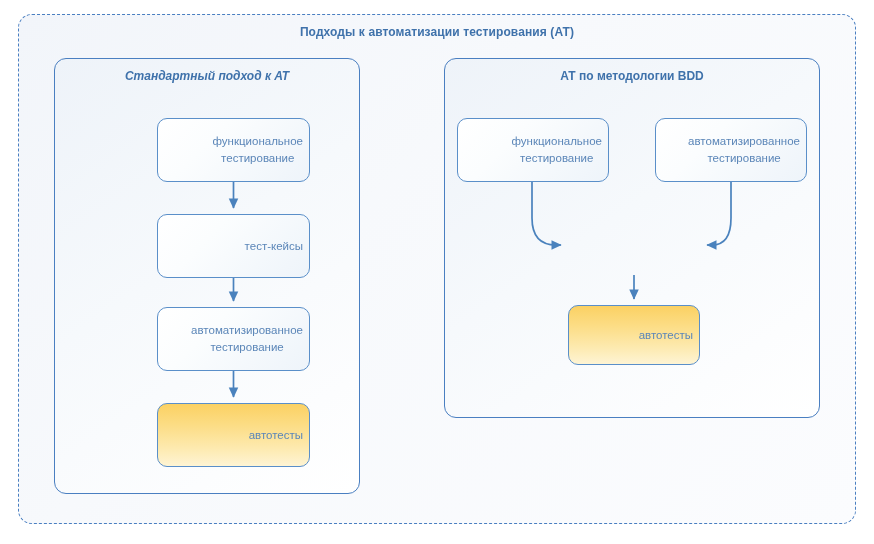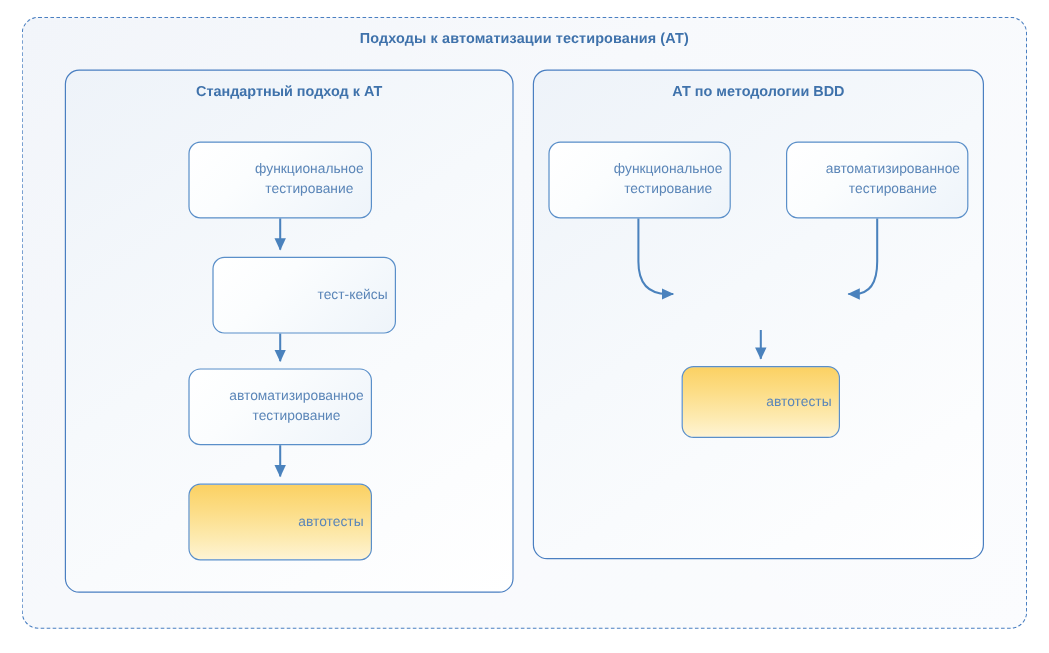--- a/index.html
+++ b/index.html
@@ -43,22 +43,22 @@
   }
 
   
   .panel {
     position: absolute;
     box-sizing: border-box;
     border: 1.4px solid #4a7fc1;
     border-radius: 12px;
     background: linear-gradient(145deg, #eef3f9 0%, #f6f9fc 45%, #ffffff 100%);
   }
-  .panel-left  { left: 54px;  top: 58px; width: 374px; height: 436px; }
-  .panel-right { left: 444px; top: 58px; width: 376px; height: 408px; }
+  .panel-left  { left: 54px;  top: 58px; width: 306px; height: 436px; font-style: italic; }
+  .panel-right { left: 444px; top: 58px; width: 376px; height: 360px; }
   .panel-title {
     position: absolute;
     left: 0;
     top: 10px;
     width: 100%;
     text-align: center;
     font-size: 12px;
     font-weight: bold;
     color: #3f72ab;
   }
@@ -83,21 +83,21 @@
   }
   .node.yellow {
     background: linear-gradient(180deg, #fbd163 0%, #fcdd86 35%, #fdeab0 72%, #fef4d4 100%);
     border-color: #5a8fc9;
     color: #5b86b8;
   }
   .node .label { display: block; }
 
   
   .n-l1 { left: 157px; top: 118px; width: 153px; height: 64px; }
-  .n-l2 { left: 157px; top: 214px; width: 153px; height: 64px; margin-left: 20px; }
+  .n-l2 { left: 157px; top: 214px; width: 153px; height: 64px; }
   .n-l3 { left: 157px; top: 307px; width: 153px; height: 64px; }
   .n-l4 { left: 157px; top: 403px; width: 153px; height: 64px; }
 
   
   .n-r1 { left: 457px; top: 118px; width: 152px; height: 64px; }
   .n-r2 { left: 655px; top: 118px; width: 152px; height: 64px; }
   .n-r3 { left: 568px; top: 215px; width: 132px; height: 60px; }
   .n-r4 { left: 568px; top: 305px; width: 132px; height: 60px; }
 
   

